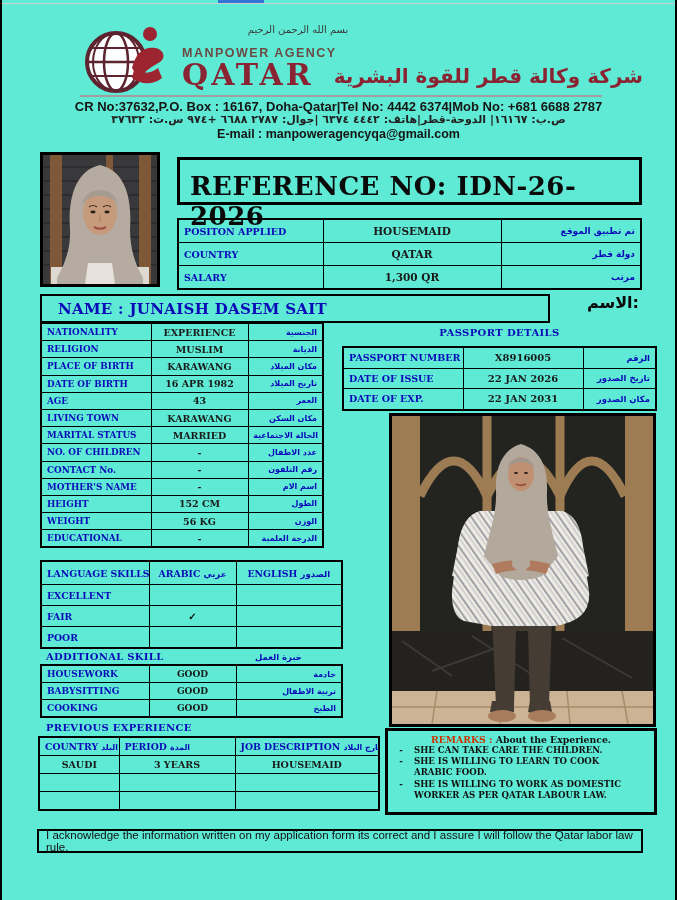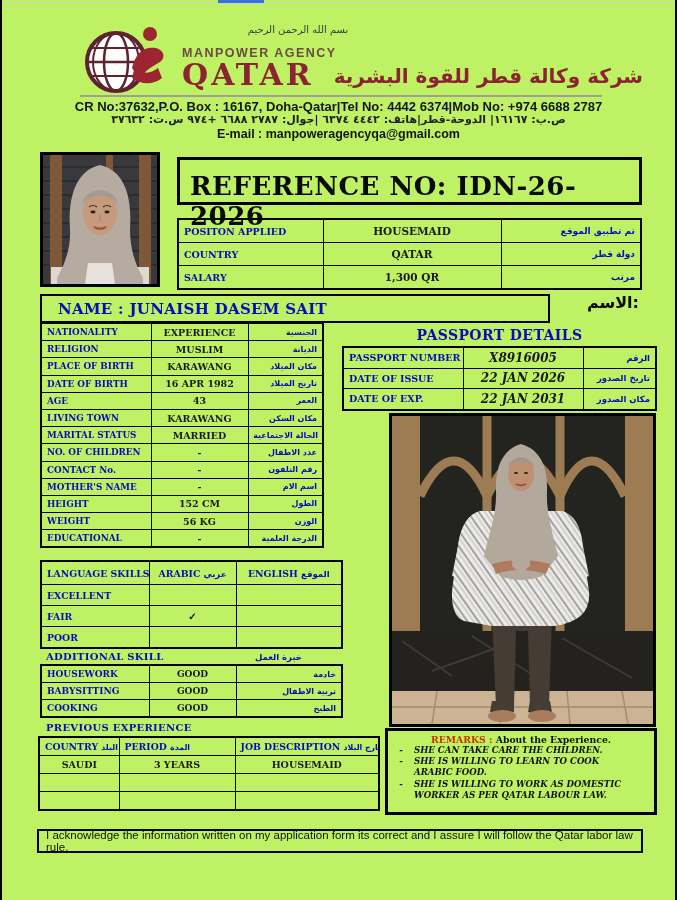--- a/index.html
+++ b/index.html
@@ -1,16 +1,16 @@
 <!DOCTYPE html>
 <html><head>
 <meta charset="utf-8">
 <style>
   html,body{margin:0;padding:0;background:#fff;}
-  .page{position:relative;width:677px;height:900px;background:#bef264;overflow:hidden;
+  .page{position:relative;width:677px;height:900px;background:#5eead4;overflow:hidden;
         font-family:"DejaVu Serif",serif;border-left:2px solid #000;border-right:2px solid #000;box-sizing:border-box;}
   .abs{position:absolute;}
   .top-hairline{top:3px;left:0;right:0;height:1px;background:#cfcfcf;}
   .top-blue{top:0;left:216px;width:46px;height:3px;background:#3474d4;}
 
   
   .logo{left:70px;top:24px;width:106px;height:70px;}
   .bismillah{left:236px;top:24px;width:120px;text-align:center;font-family:"DejaVu Sans",sans-serif;
              font-size:10px;color:#3a3a3a;}
   .agency{left:180px;top:46px;}
@@ -55,24 +55,24 @@
   .name-text{color:#0a0ab8;font-weight:bold;font-size:15px;letter-spacing:0.3px;}
   .name-ar{right:36px;top:293px;font-size:16px;font-weight:bold;color:#0a0a0a;
            font-family:"DejaVu Sans",sans-serif;}
 
   .personal-table{left:38px;top:322px;width:284px;border:2px solid #000;}
   .personal-table td{height:16.2px;font-size:8.8px;}
   .personal-table .val{font-size:9.5px;}
   .personal-table .arx{font-size:8px;}
 
   .pp-title{left:340px;top:327px;width:315px;text-align:center;color:#0a0ab8;
-            font-weight:bold;font-size:14px;letter-spacing:0.4px;}
+            font-weight:bold;font-size:10px;letter-spacing:0.4px;}
   .pp-table{left:340px;top:346px;width:315px;border:2px solid #000;}
   .pp-table td{height:19.5px;font-size:9.5px;}
-  .pp-table .val{font-size:12px;font-style:italic;}
+  .pp-table .val{font-size:10px;}
   .pp-table .arx{font-size:8.5px;}
 
   .lang-table{left:38px;top:560px;width:303px;border:2px solid #000;}
   .lang-table td{height:20px;font-size:9.3px;}
   .lang-table .hdr{height:22px;}
   .lang-table .mark{color:#111;font-weight:bold;text-align:center;font-size:10px;}
   .colpair{color:#0a0ab8;font-weight:bold;text-align:center;}
   .colpair .arab{font-family:"DejaVu Sans",sans-serif;font-size:8.5px;}
 
   .section-label{color:#0a0ab8;font-weight:bold;font-size:10px;letter-spacing:0.3px;}
@@ -88,21 +88,21 @@
   .exp-table .hcell{color:#0a0ab8;font-weight:bold;text-align:left;}
   .exp-table .hcell .arab{font-family:"DejaVu Sans",sans-serif;font-size:7.8px;}
   .exp-table .val{font-size:9.5px;}
 
   .remarks-box{left:383px;top:728px;width:272px;height:87px;border:3px solid #000;box-sizing:border-box;
                padding-top:3px;}
   .remarks-title{text-align:center;font-size:9.3px;font-weight:bold;color:#111;}
   .remarks-title .red{color:#cc3300;}
   .remark-item{display:flex;font-size:8.6px;font-weight:bold;color:#111;line-height:1.3;}
   .remark-marker{width:26px;text-align:center;flex:none;}
-  .remark-text{flex:1;padding-right:19px;white-space:normal;font-style:italic;}
+  .remark-text{flex:1;padding-right:19px;white-space:normal;}
 
   .ack-box{left:35px;top:829px;width:606px;height:24px;border:2.5px solid #000;box-sizing:border-box;
            display:flex;align-items:center;padding-left:7px;font-family:"Liberation Sans",sans-serif;
            font-size:11.5px;color:#111;}
 </style>
 </head>
 <body>
 
 <div class="page">
 
@@ -129,21 +129,21 @@
 
   <div class="abs agency">
     <div class="agency-l1">MANPOWER AGENCY</div>
     <div class="agency-row">
       <div class="agency-l2">QATAR</div>
       <div class="agency-ar">شركة وكالة قطر للقوة البشرية</div>
     </div>
   </div>
   <div class="abs hdr-divider"></div>
 
-  <div class="abs contact1">CR No:37632,P.O. Box : 16167, Doha-Qatar|Tel No: 4442 6374|Mob No: +974 6688 2787</div>
+  <div class="abs contact1">CR No:37632,P.O. Box : 16167, Doha-Qatar|Tel No: 4442 6374|Mob No: +681 6688 2787</div>
   <div class="abs contact2">ص.ب: ١٦١٦٧| الدوحة-قطر|هاتف: ٤٤٤٢ ٦٣٧٤ |جوال: ٢٧٨٧ ٦٦٨٨ +٩٧٤ س.ت: ٣٧٦٣٢</div>
   <div class="abs contact3">E-mail : manpoweragencyqa@gmail.com</div>
 
   <div class="abs portrait">
     <svg viewBox="0 0 114 129">
       <rect width="114" height="129" fill="#39383b"></rect>
       <g stroke="#2a292c" stroke-width="1.5">
         <line x1="0" y1="12" x2="114" y2="12"></line>
           <line x1="0" y1="26" x2="114" y2="26"></line>
         <line x1="0" y1="40" x2="114" y2="40"></line>
@@ -368,21 +368,21 @@
       </colgroup>
     <tbody>
         <tr>
       <td class="lbl hdr">LANGUAGE SKILLS:</td>
       <td class="colpair hdr">
         <span>ARABIC</span>
         <span class="arab">عربي</span>
       </td>
       <td class="colpair hdr">
         <span>ENGLISH</span>
-        <span class="arab">الموقع</span>
+        <span class="arab">الصدور</span>
       </td>
     </tr>
     <tr>
       <td class="lbl">EXCELLENT</td>
       <td class="mark"></td>
       <td class="mark"></td>
     </tr>
     <tr>
       <td class="lbl">FAIR</td>
       <td class="mark">✓</td>

